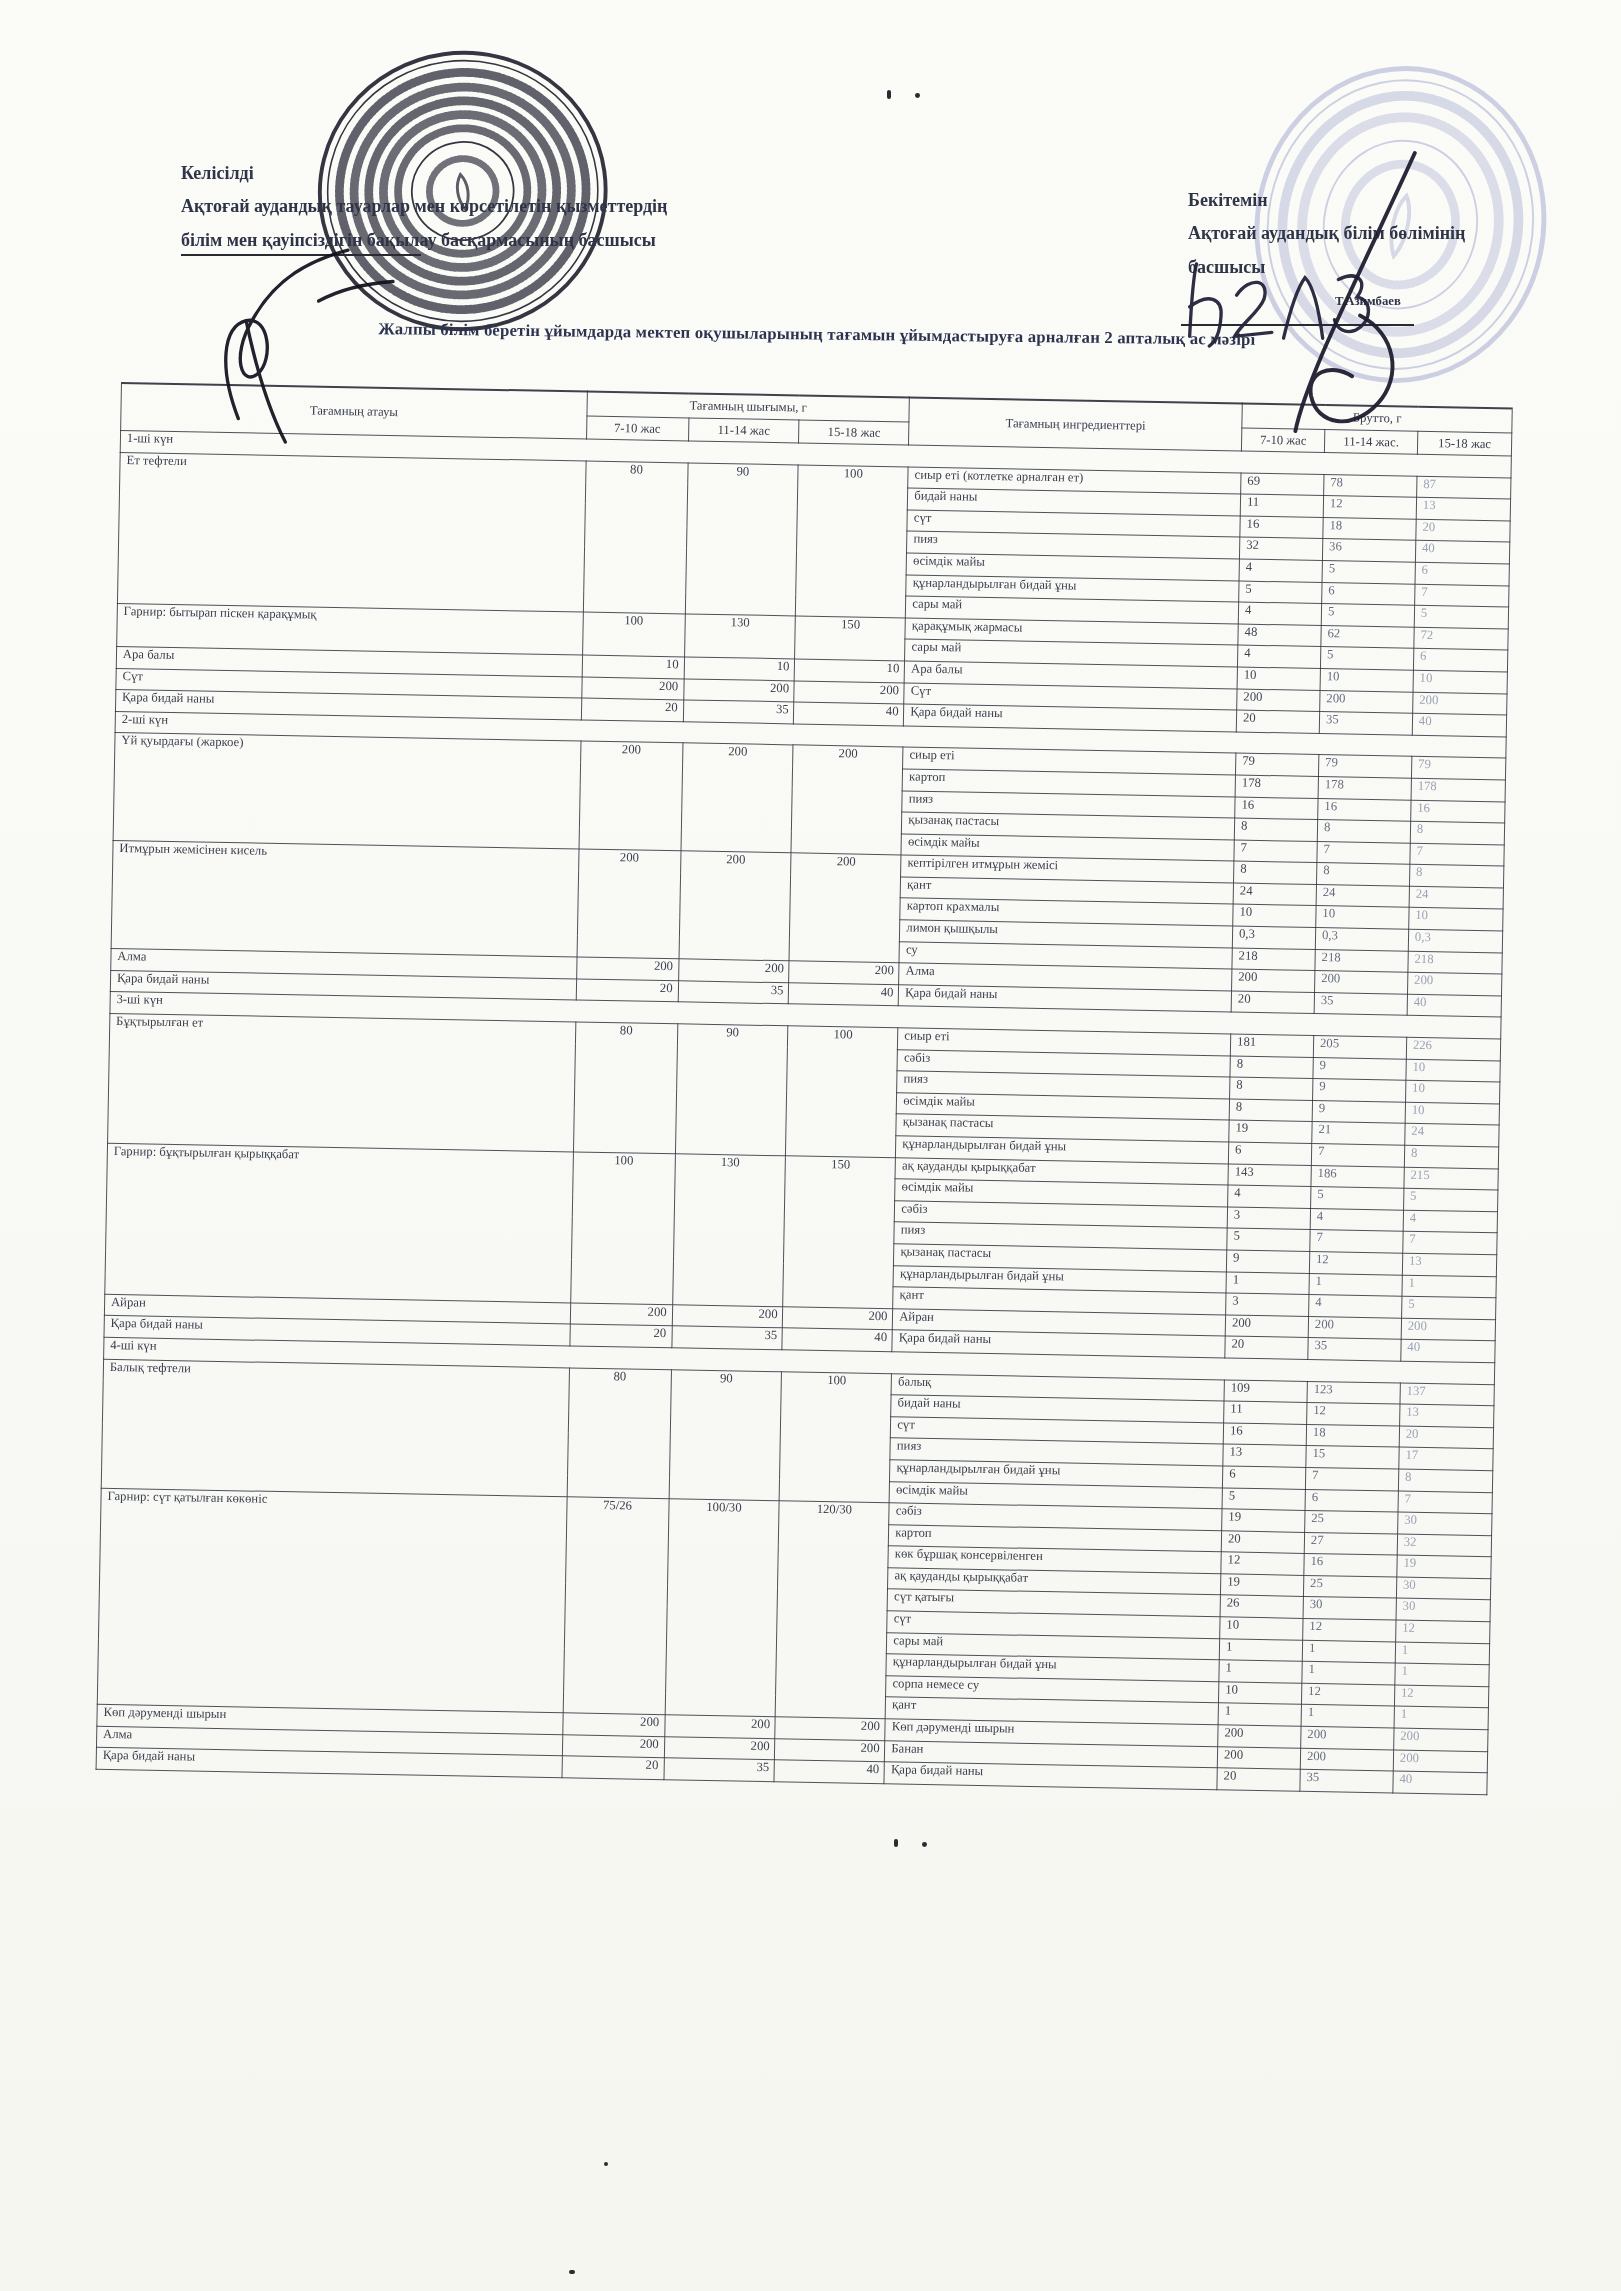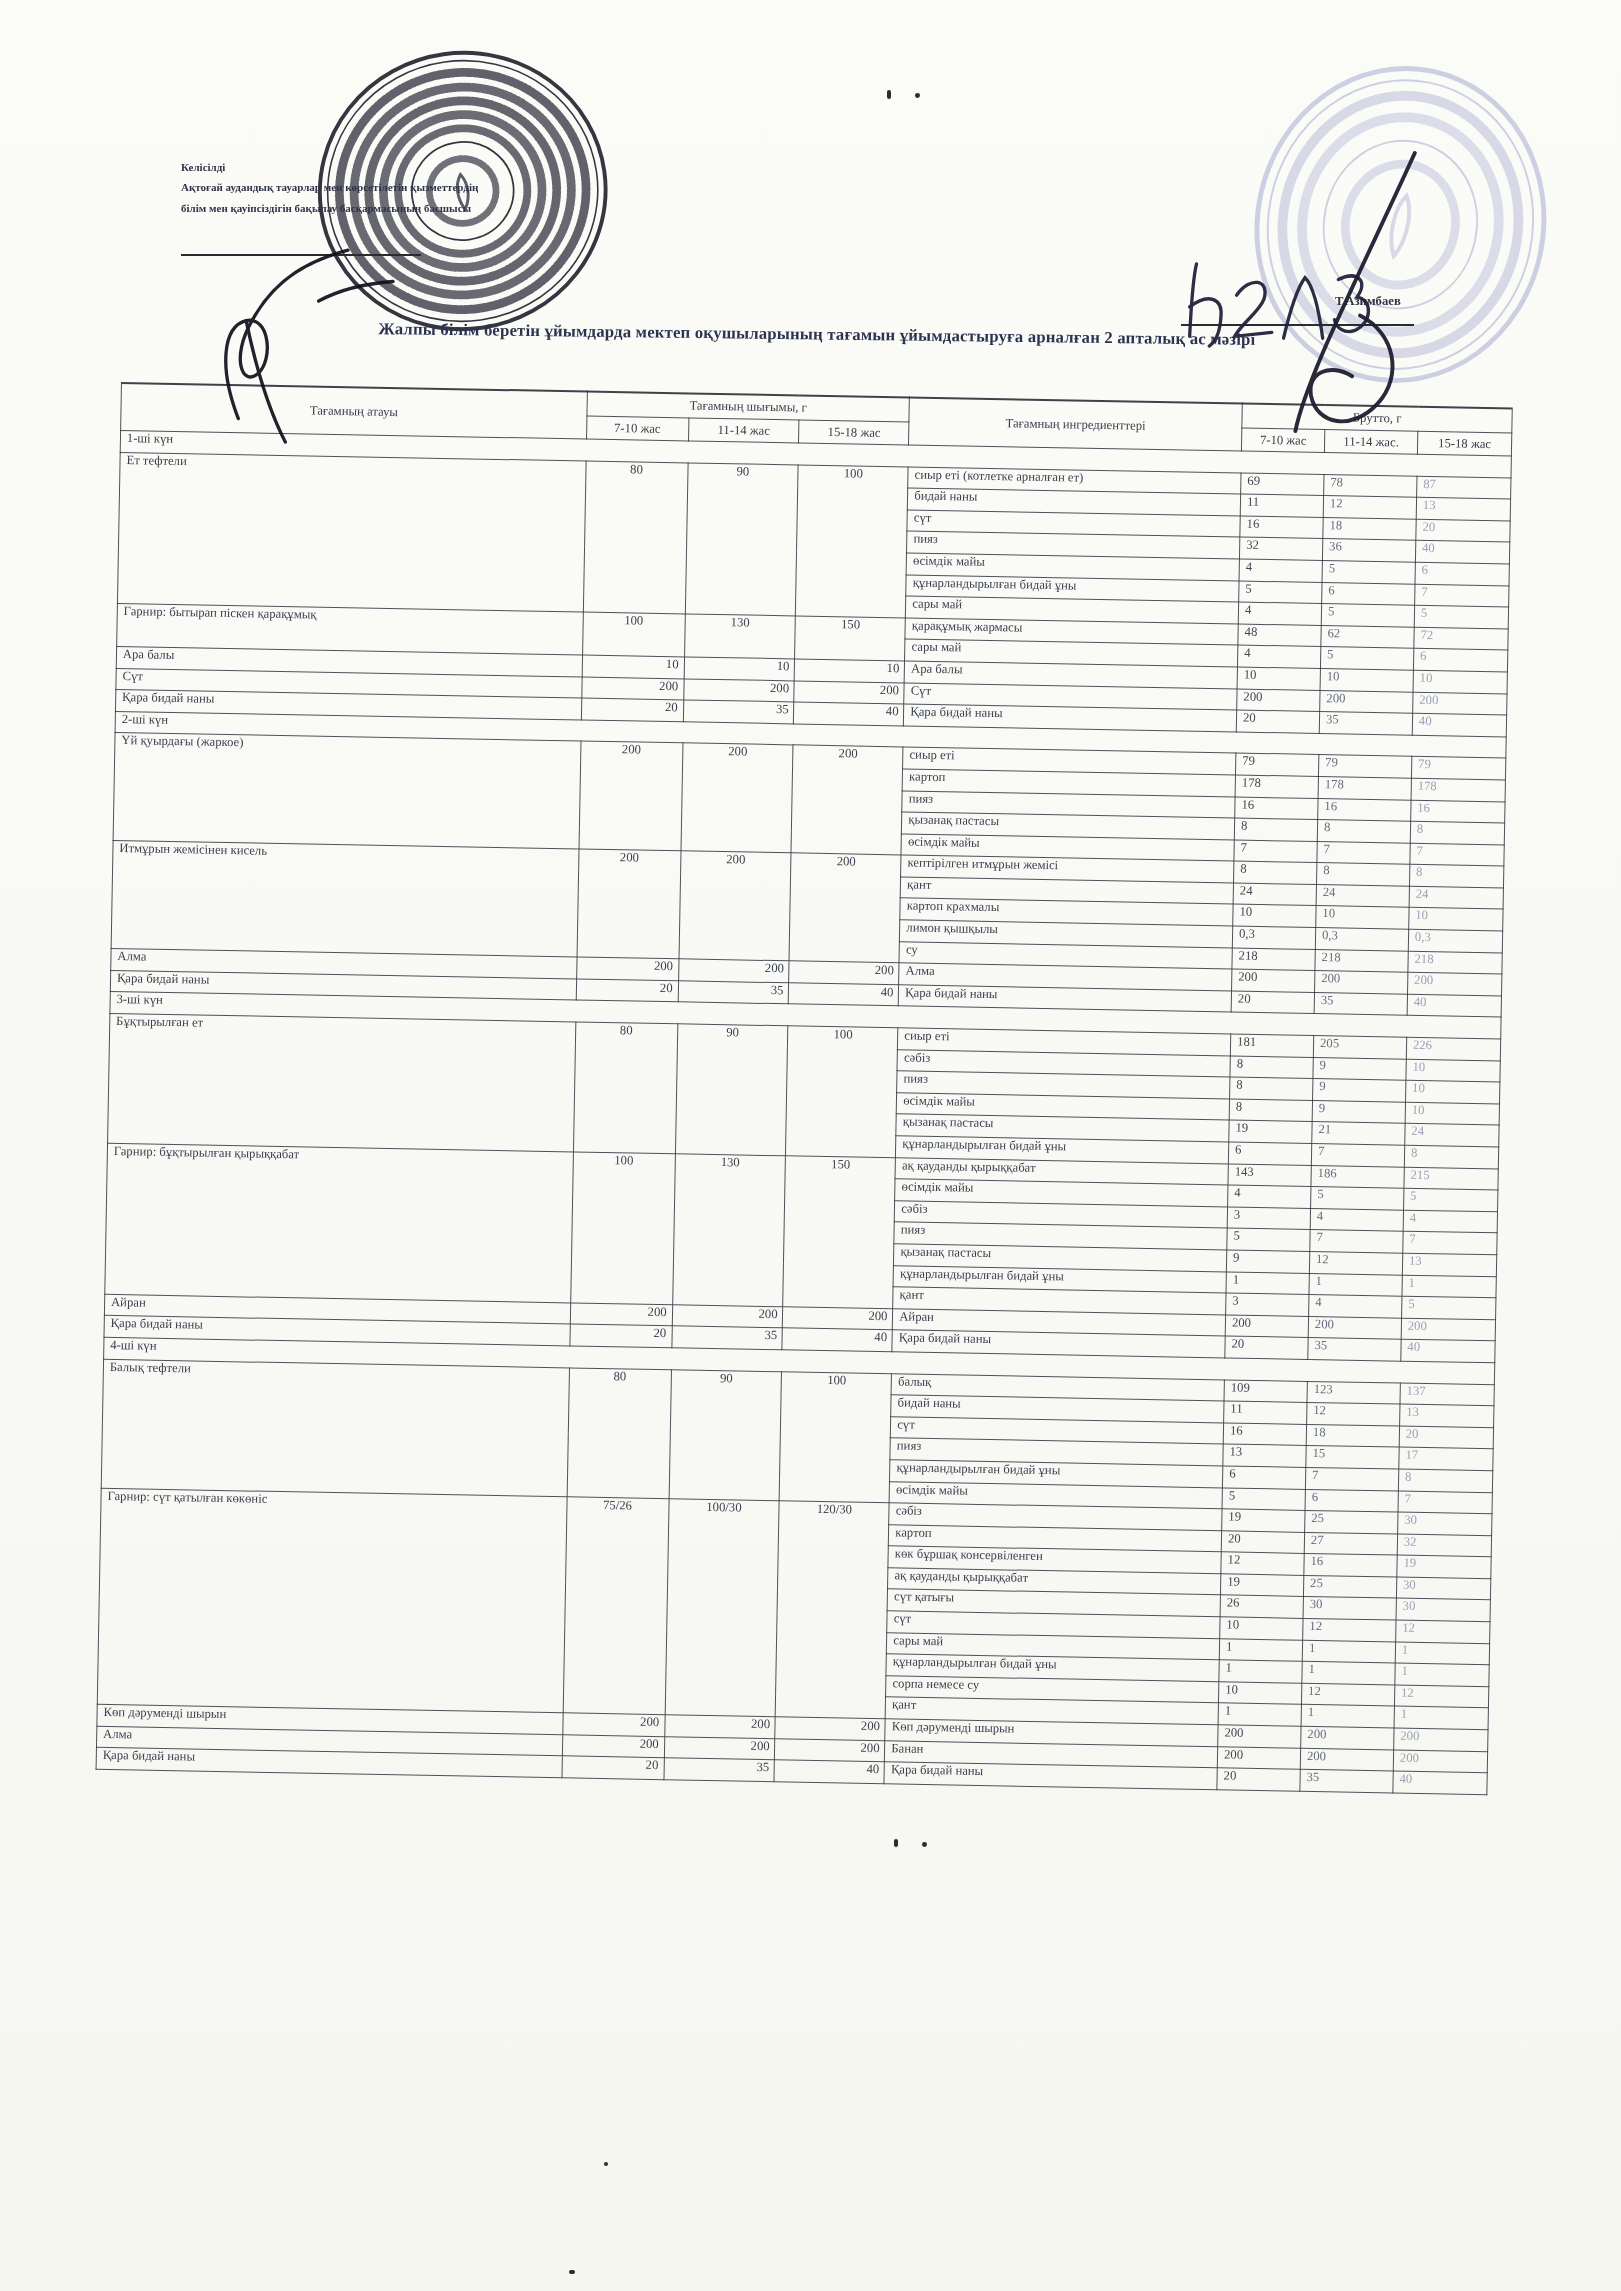--- a/index.html
+++ b/index.html
@@ -6,21 +6,21 @@
   .page{
     position:relative;
     width:1621px;height:2292px;
     margin:0 auto;
     background:linear-gradient(180deg,#fbfbf8 0%,#f8f8f4 60%,#f6f6f1 100%);
     overflow:hidden;
     font-family:"Liberation Serif","DejaVu Serif",serif;
     color:#3a3f4e;
   }
   
-  .approval{position:absolute;z-index:3;font-size:11px;font-weight:bold;line-height:1.85;color:#2f3447;}
+  .approval{position:absolute;z-index:3;font-size:18px;font-weight:bold;line-height:1.85;color:#2f3447;}
   .approval-left{left:181px;top:157px;width:549px;}
   .approval-right{left:1188px;top:184px;width:323px;}
   .sig-line{border-bottom:2px solid #2a2a33;height:1px;}
   .sig-line-left{position:absolute;left:181px;top:253px;width:240px;z-index:3;}
   .sig-line-right{position:absolute;left:1181px;top:323px;width:233px;z-index:3;}
   .sig-name-right{position:absolute;left:1335px;top:294px;z-index:5;font-size:12.7px;font-weight:bold;color:#2f3447;}
   
   .stamp{position:absolute;z-index:2;}
   .stamp-dark{left:316px;top:49px;opacity:.88;transform:rotate(-8deg);}
   .stamp-light{left:1253px;top:63px;opacity:.42;transform:rotate(12deg);}
@@ -92,20 +92,25 @@
     </svg>
   </div>
 
   <div class="approval approval-left">
     <div>Келісілді</div>
     <div>Ақтоғай аудандық тауарлар мен көрсетілетін қызметтердің</div>
     <div>білім мен қауіпсіздігін бақылау басқармасының басшысы</div>
   </div>
   <div class="sig-line sig-line-left"></div>
 
+  <div class="approval approval-right">
+    <div>Бекітемін</div>
+    <div>Ақтоғай аудандық білім бөлімінің</div>
+    <div>басшысы</div>
+  </div>
   <div class="sig-line sig-line-right"></div>
   <div class="sig-name-right">Т.Азимбаев</div>
 
   <div class="signature signature-left">
     <svg width="245" height="235" viewBox="0 0 250 240">
       <g fill="none" stroke="#10101c" stroke-width="3.4" stroke-linecap="round" opacity=".92">
         <path d="M38 212 C18 160 22 118 46 112 C70 107 74 152 58 166 C42 180 30 150 52 112 C76 68 112 50 150 40"></path>
         <path d="M46 112 C56 160 70 205 86 236"></path>
         <path d="M120 92 C142 80 168 74 196 72"></path>
       </g>

